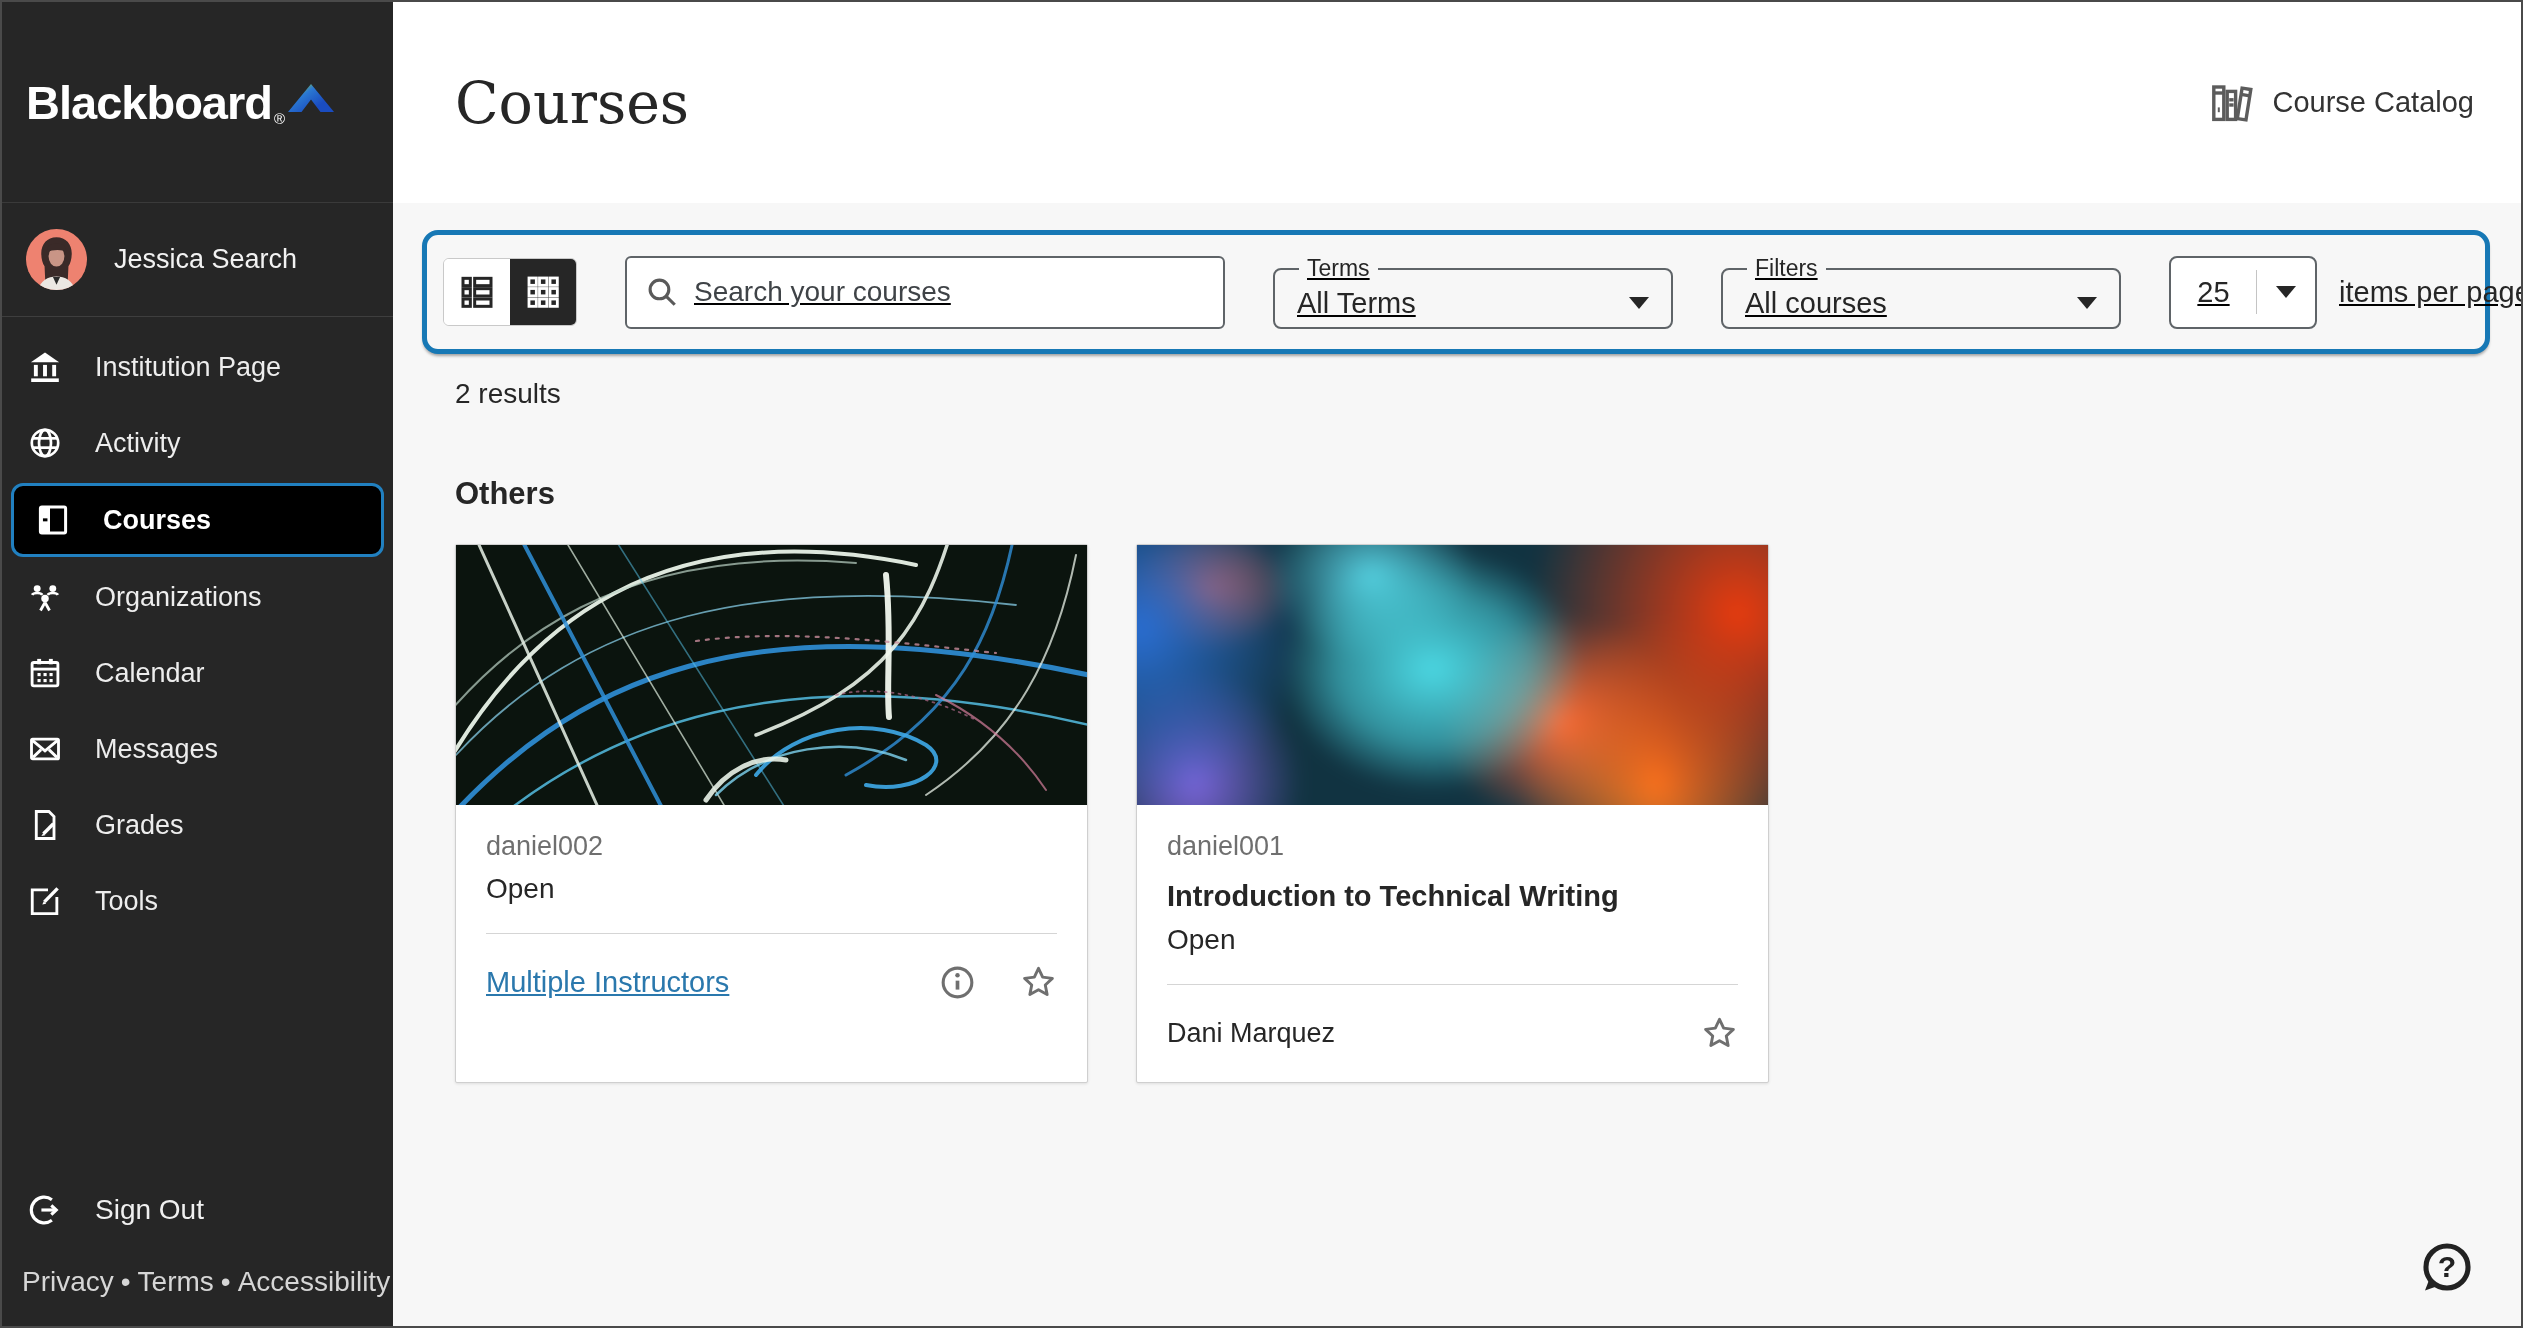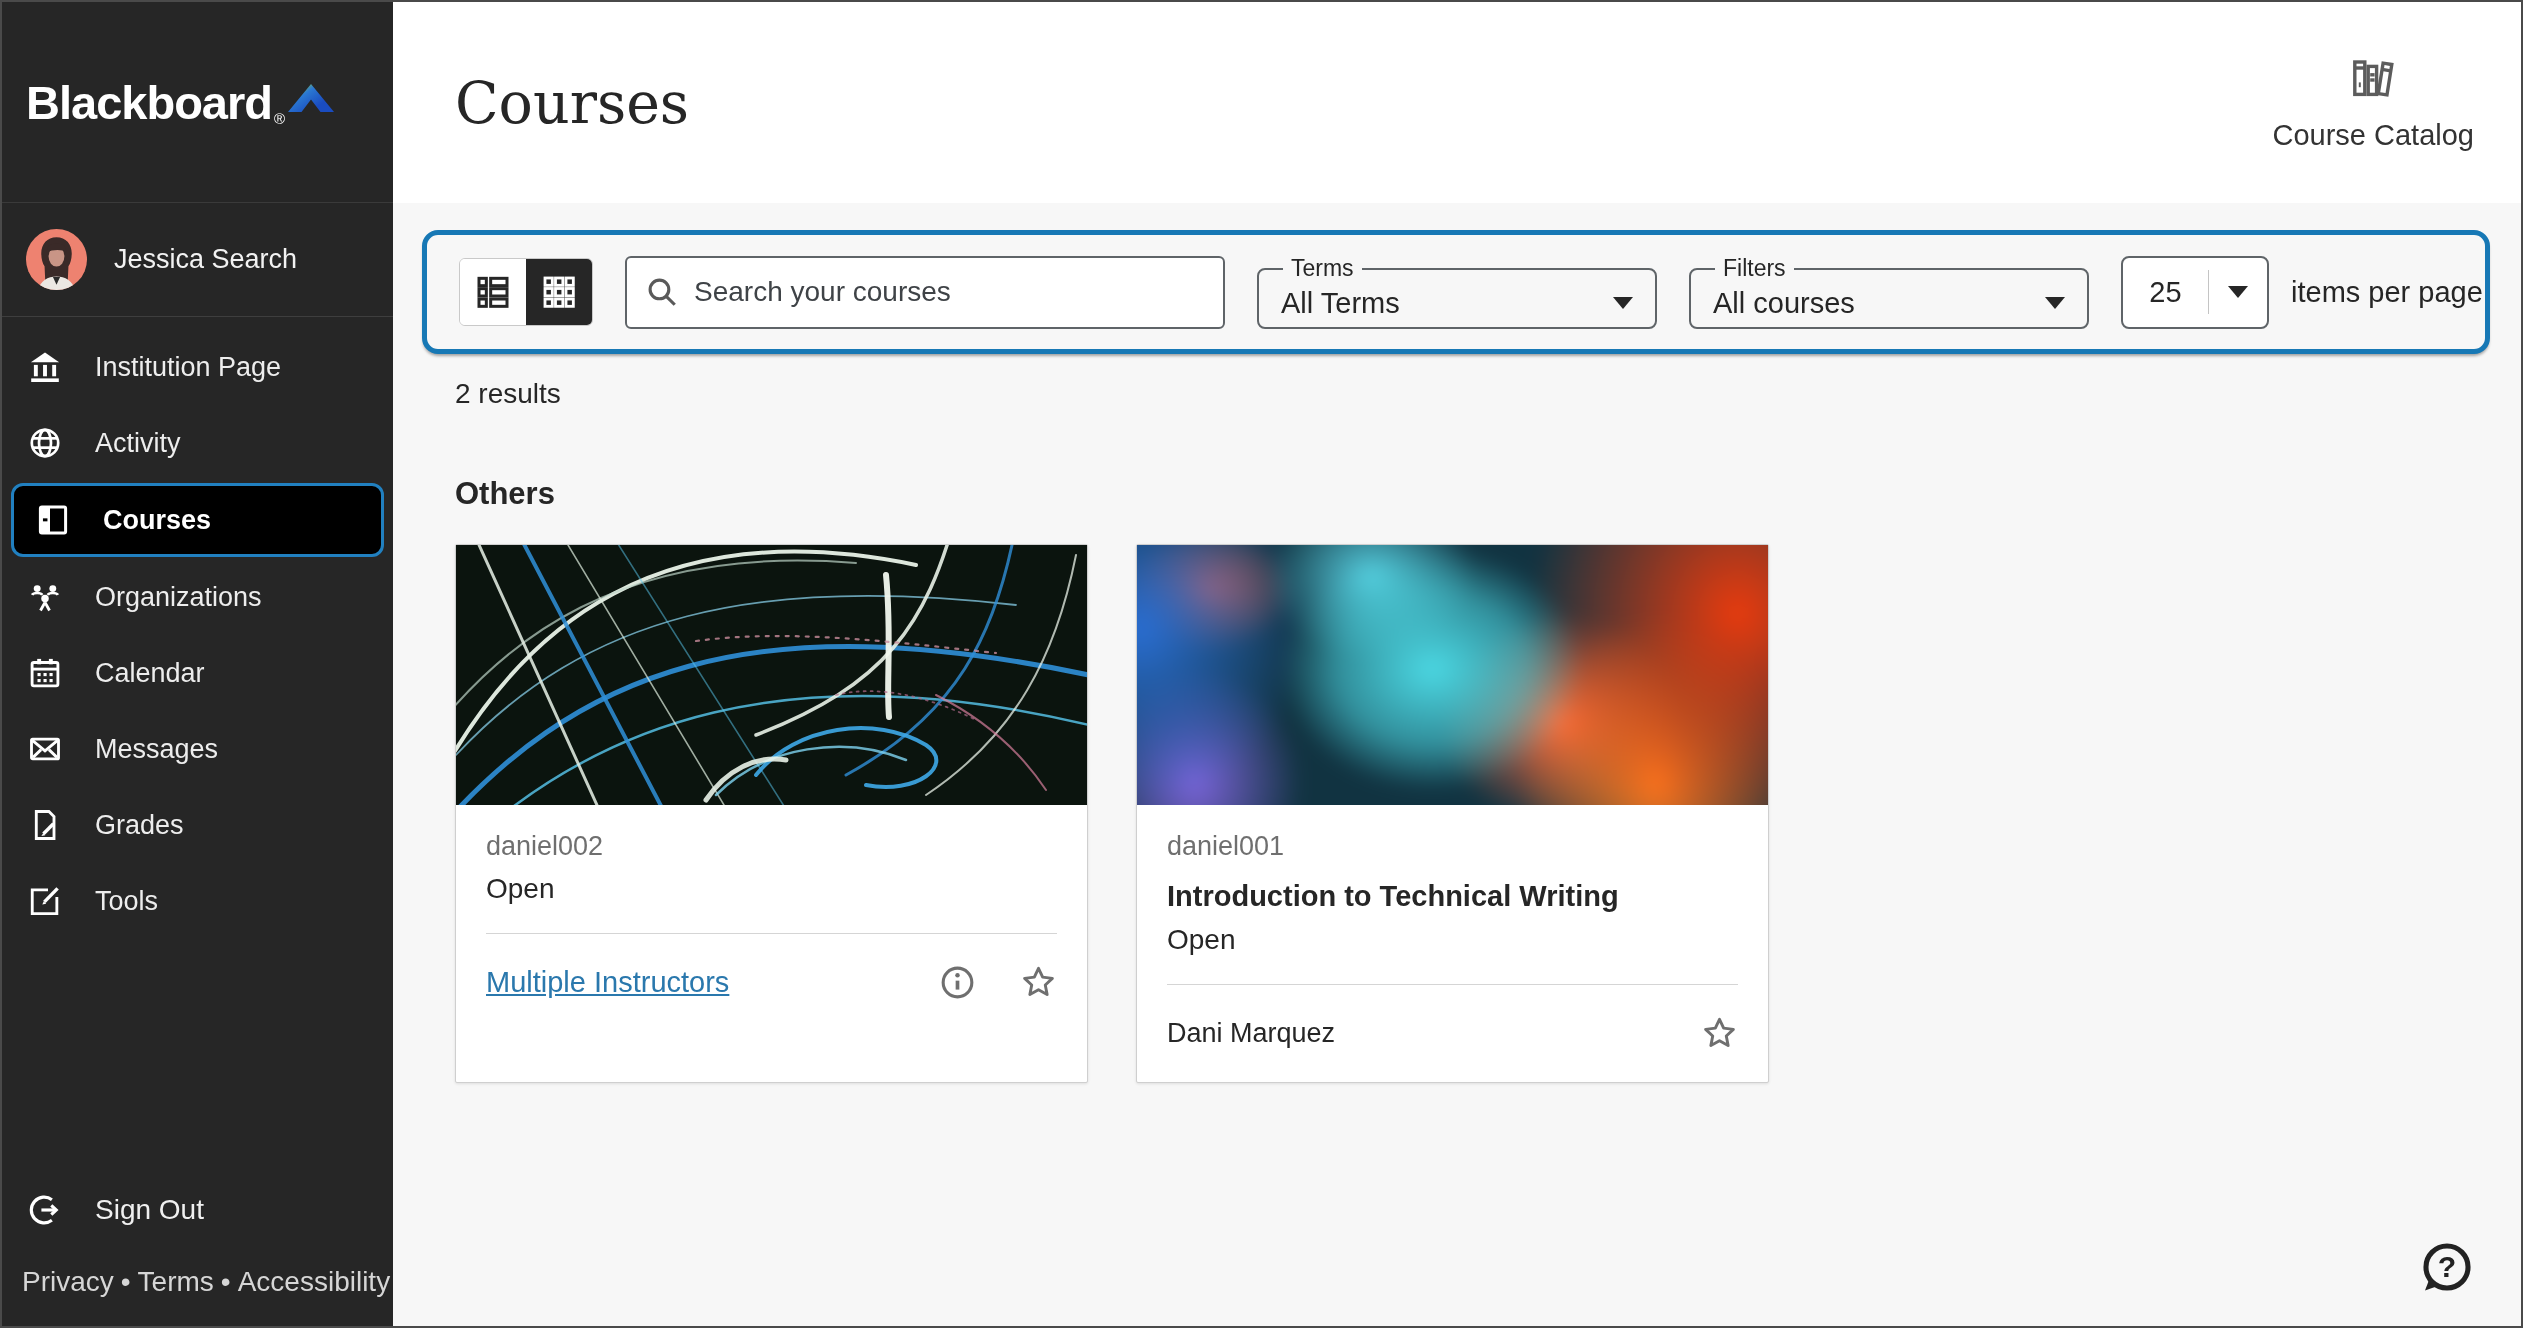--- a/index.html
+++ b/index.html
@@ -28,26 +28,26 @@
   .signout-row { display:flex; align-items:center; gap:31px; padding:19px 24px; font-size:28px; cursor:pointer; }
   .signout-row .ico { width:38px; height:38px; display:flex; align-items:center; justify-content:center; }
   .side-footer { padding:18px 20px 28px; font-size:28px; color:#d6d6d6; }
   .side-footer a { color:#d6d6d6; text-decoration:none; cursor:pointer; }
   .foot-sep { padding:0 7px; color:#d6d6d6; }
 
   
   .main { flex:1; display:flex; flex-direction:column; min-width:0; background:#f7f7f7; }
   .main-header { background:#fff; height:201px; flex:0 0 201px; display:flex; align-items:center; justify-content:space-between; padding:0 47px 0 62px; }
   .page-title { font-family:"DejaVu Serif","Liberation Serif",serif; font-size:57px; color:#262626; font-weight:normal; }
-  .catalog-btn { display:flex; align-items:center; gap:17px; font-size:29px; color:#333; cursor:pointer;flex-direction:column; }
+  .catalog-btn { display:flex; align-items:center; gap:17px; font-size:29px; color:#333; cursor:pointer; }
 
   .content { flex:1; position:relative; padding:0 31px 0 29px; }
 
   .filter-bar { margin-top:27px; border:5px solid #1778b5; border-radius:16px; background:#f7f7f7;
-    display:flex; align-items:center; padding:20px 32px; gap:32px; box-shadow:0 3px 3px -1px rgba(0,0,0,.35); }
+    display:flex; align-items:center; padding:20px 16px; gap:48px; box-shadow:0 3px 3px -1px rgba(0,0,0,.35);text-decoration:underline; }
 
   .toggle-group { display:flex; border:1px solid #c9c9c9; border-radius:6px; overflow:hidden; background:#fff; flex:0 0 auto; }
   .toggle-btn { width:66px; height:66px; display:flex; align-items:center; justify-content:center; cursor:pointer; background:#fff; border:none; }
   .toggle-btn.active { background:#262626; }
 
   .search-box { width:600px; height:73px; background:#fff; border:2px solid #5f6468; border-radius:6px;
     display:flex; align-items:center; padding:0 18px; gap:15px; flex:0 0 auto; }
   .search-box input { flex:1; min-width:0; border:none; outline:none; background:transparent; font-size:28px; color:#262626; font-family:"Liberation Sans",sans-serif; }
   .search-box input::placeholder { color:#3f4347; opacity:1; }
 

